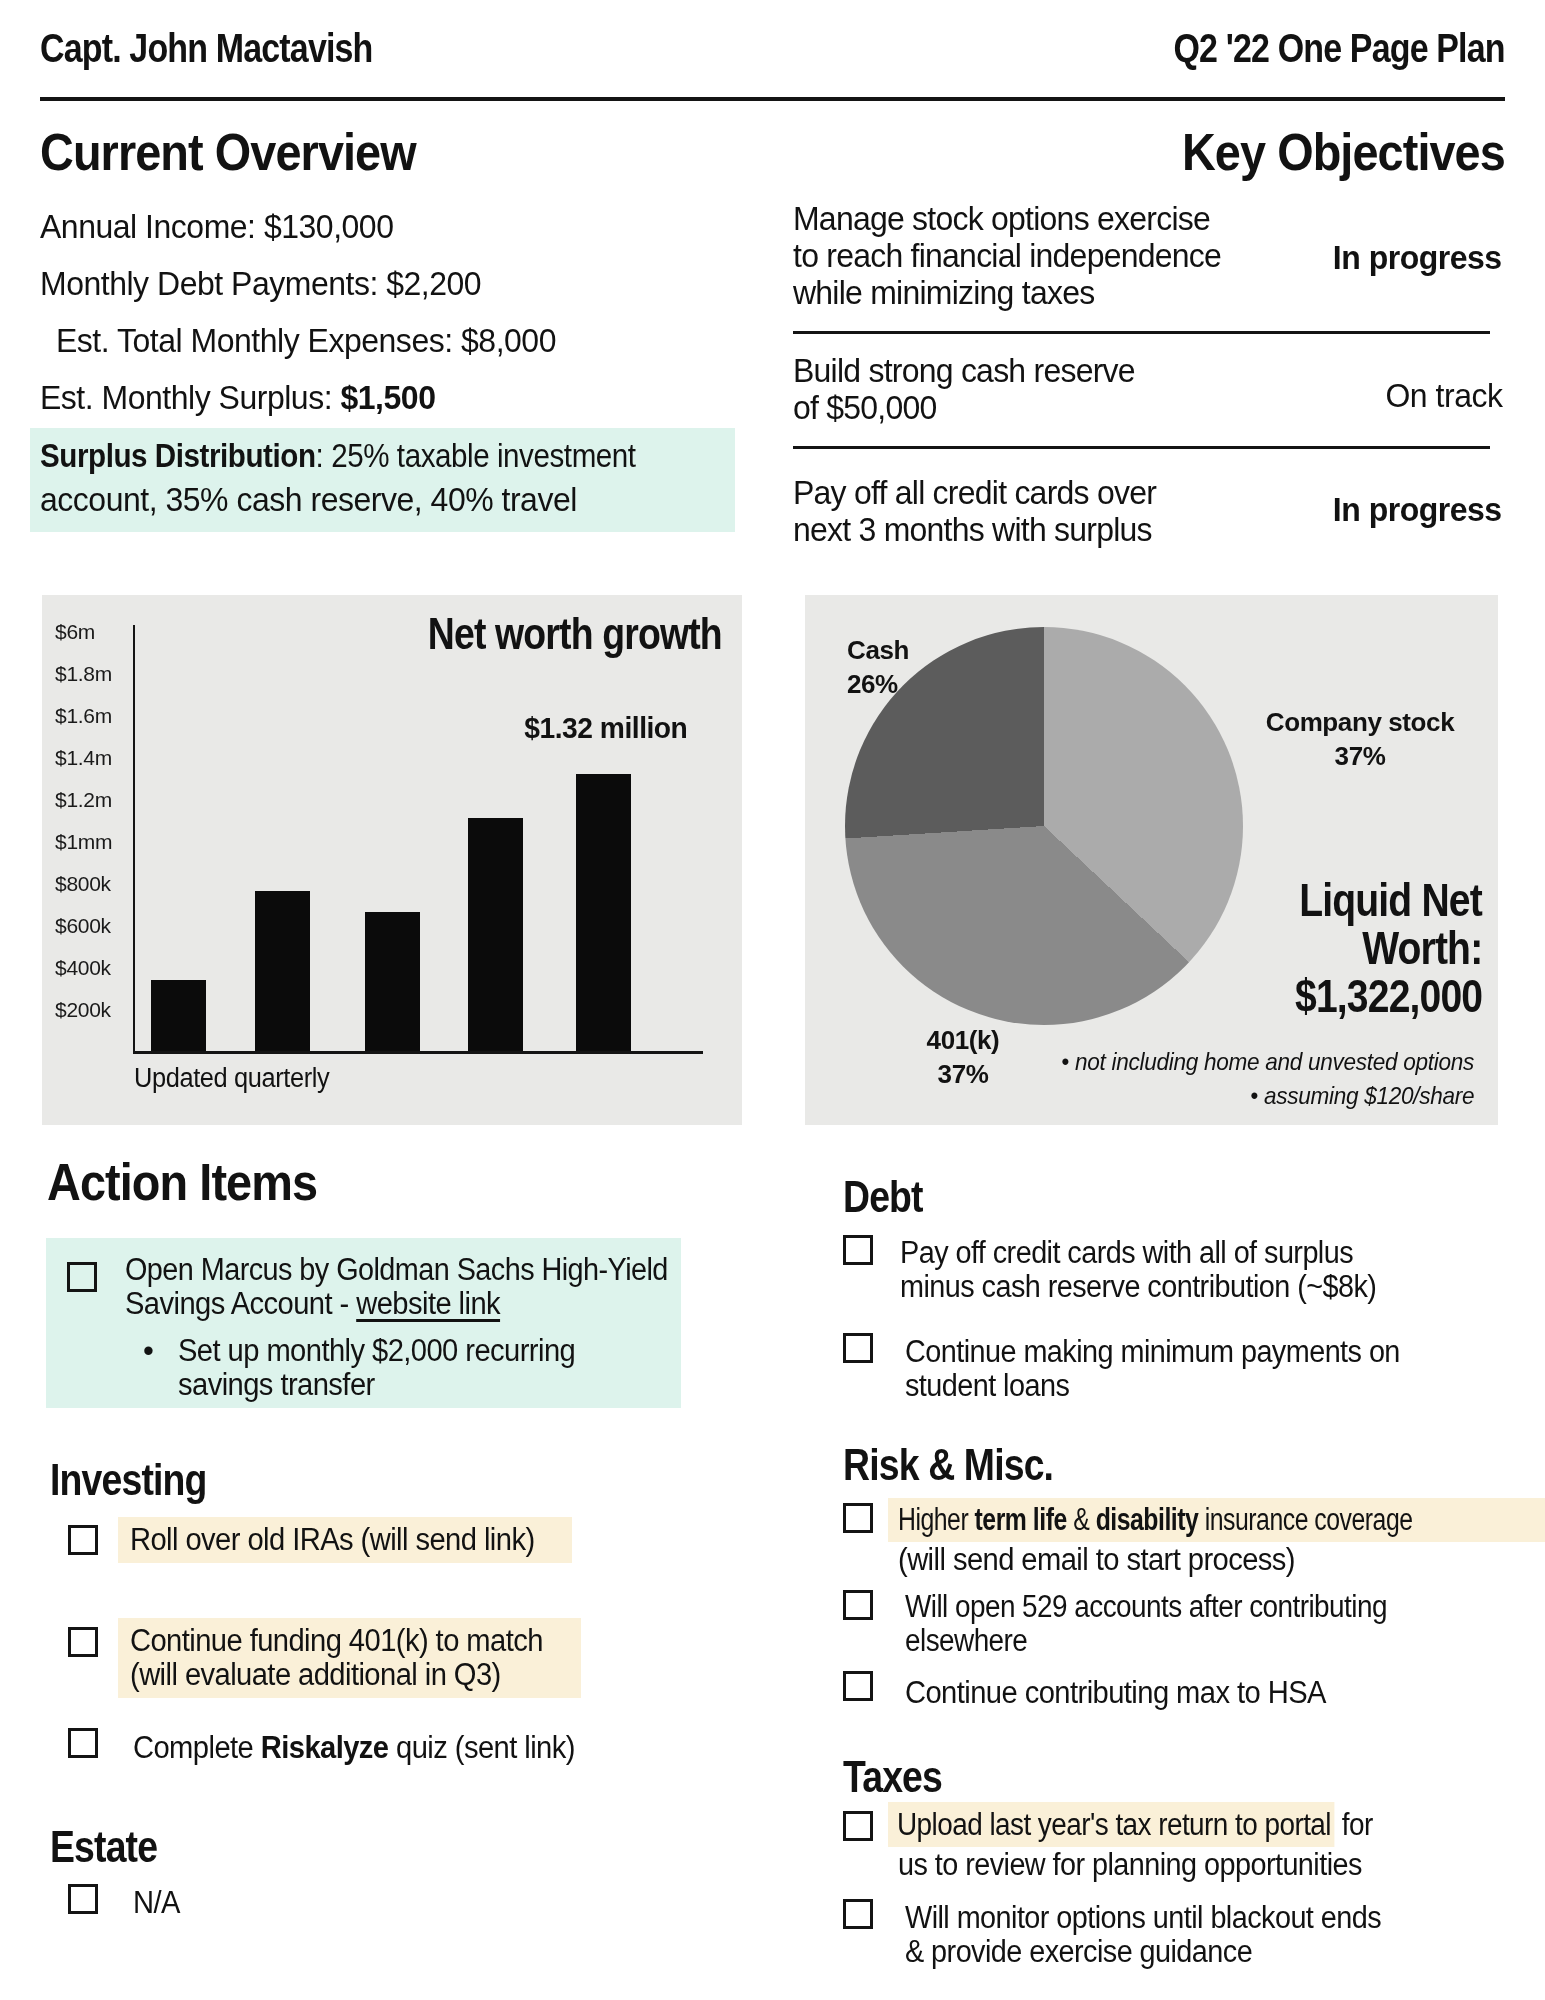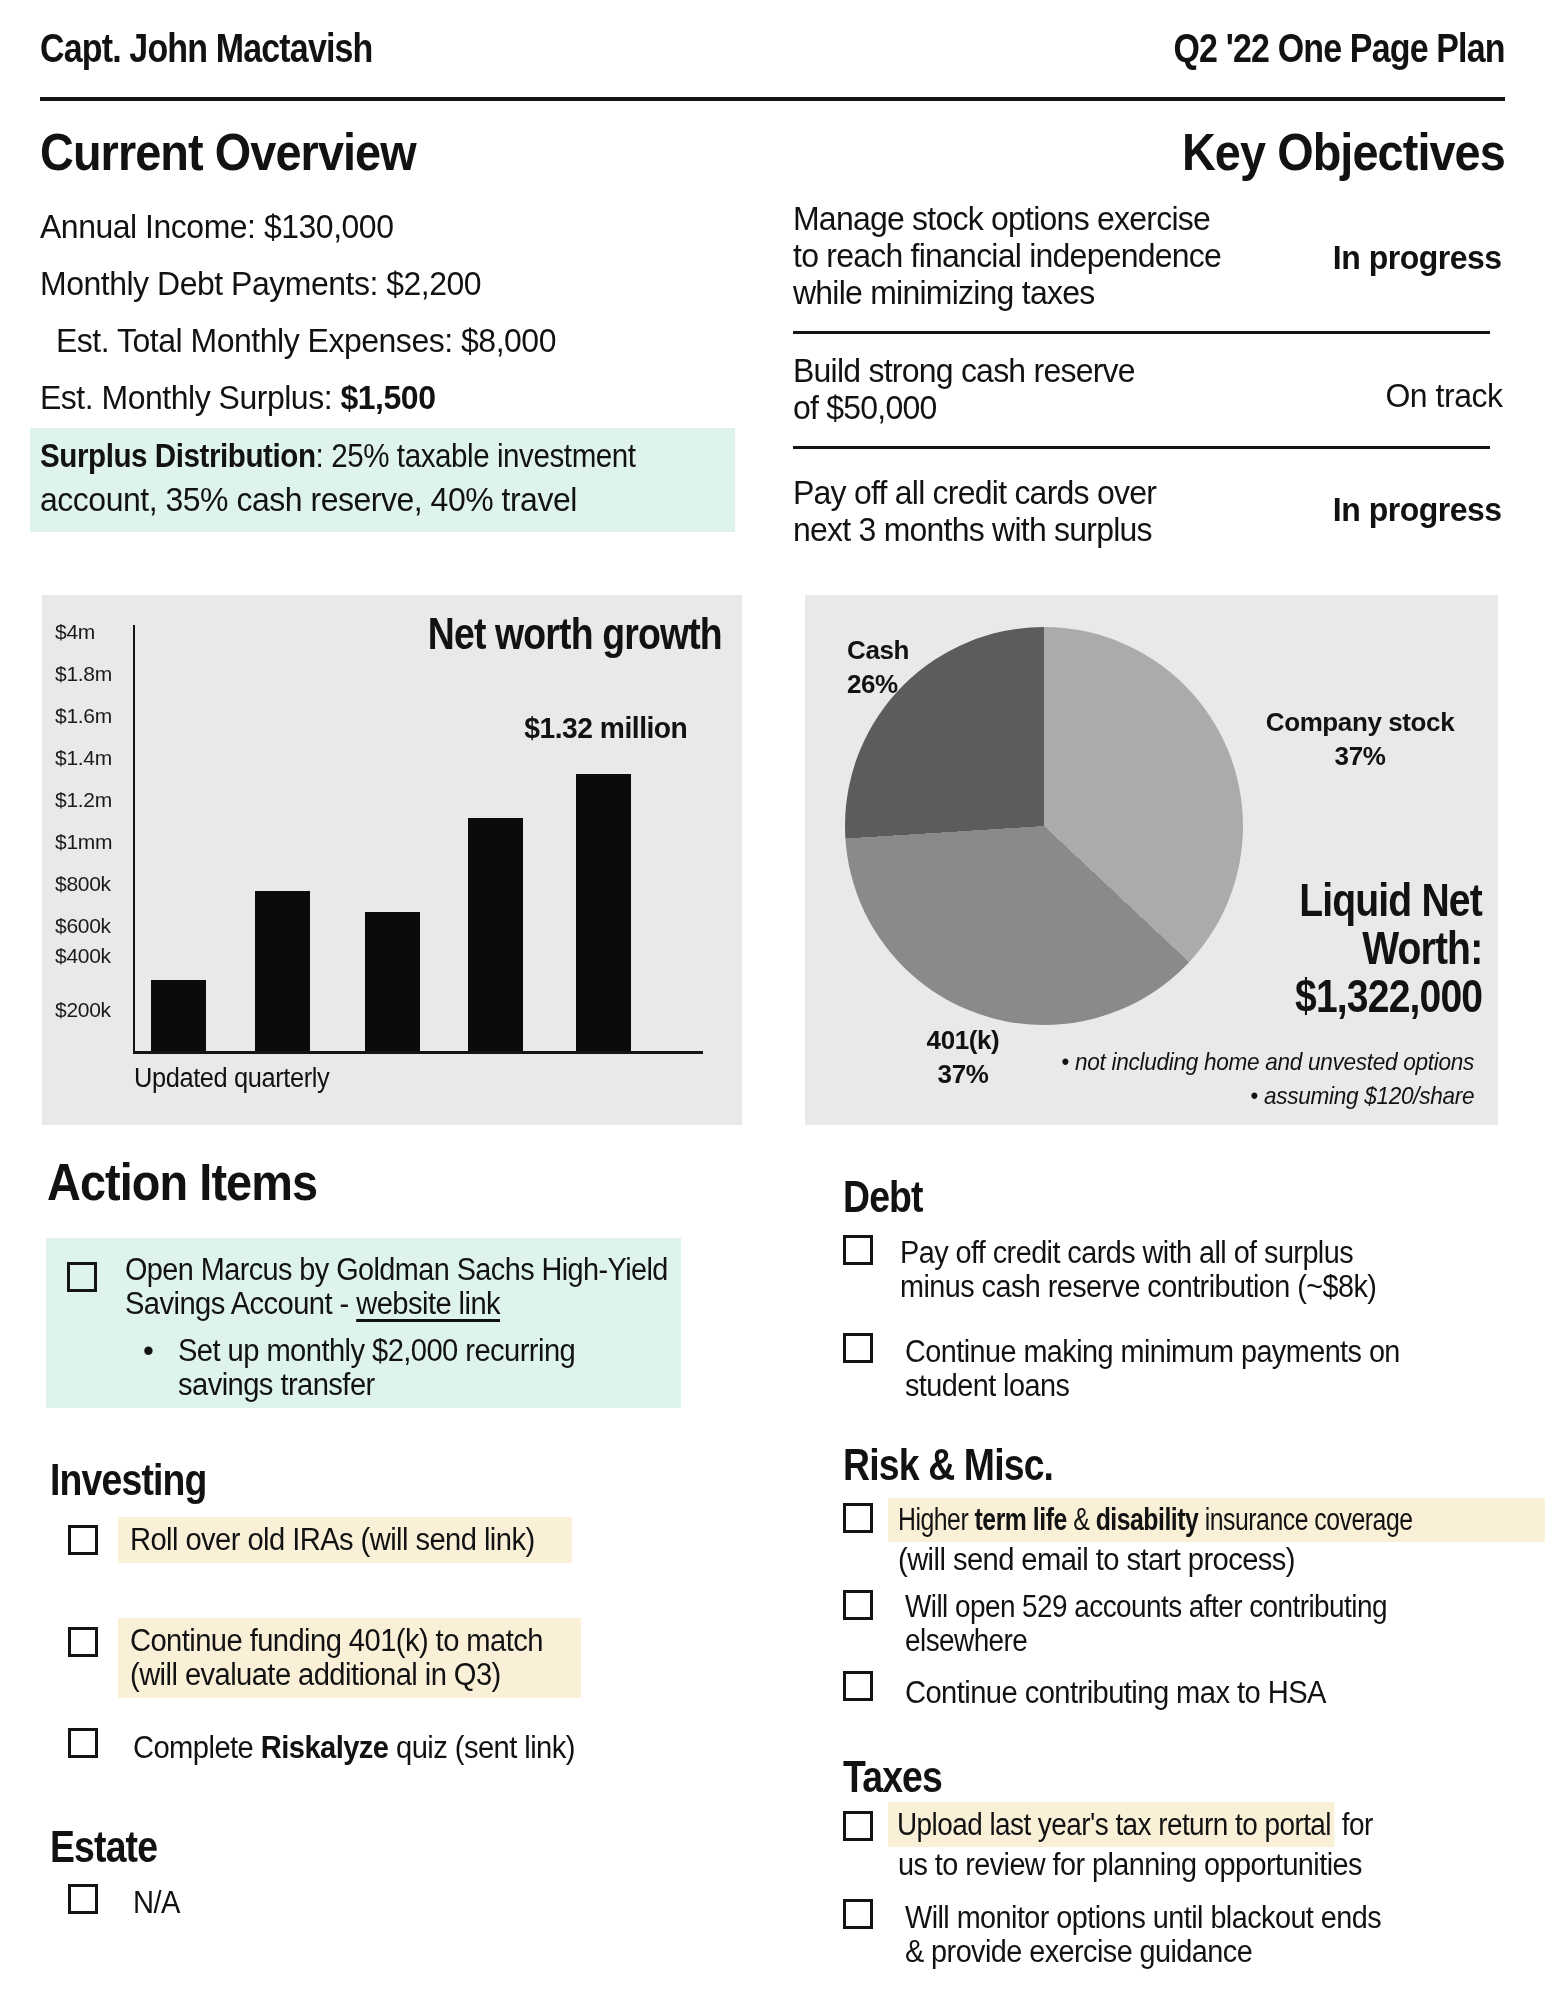--- a/index.html
+++ b/index.html
@@ -72,29 +72,29 @@
 
 <div class="abs obj-line" style="left:793px;top:474px;">
   <div><span class="ln">Pay off all credit cards over</span></div>
   <div><span class="ln">next 3 months with surplus</span></div>
 </div>
 <div class="abs status" style="right:43px;top:490px;font-weight:700;"><span class="ln-r">In progress</span></div>
 
 <div class="abs chartbox" style="left:42px;top:595px;width:700px;height:530px;">
   <div class="abs" style="right:20px;top:14px;font-size:44px;font-weight:800;letter-spacing:-1px;text-align:right;"><span class="hx-r" style="transform:scaleX(.85);">Net worth growth</span></div>
   <div class="abs" id="y-ticks" style="left:0;top:0;width:100%;height:100%;">
-      <div class="tick" style="left: 13px; top: 25px;">$4m</div>
+      <div class="tick" style="left: 13px; top: 25px;">$6m</div>
       <div class="tick" style="left: 13px; top: 67px;">$1.8m</div>
       <div class="tick" style="left: 13px; top: 109px;">$1.6m</div>
       <div class="tick" style="left: 13px; top: 151px;">$1.4m</div>
       <div class="tick" style="left: 13px; top: 193px;">$1.2m</div>
       <div class="tick" style="left: 13px; top: 235px;">$1mm</div>
       <div class="tick" style="left: 13px; top: 277px;">$800k</div>
       <div class="tick" style="left: 13px; top: 319px;">$600k</div>
-      <div class="tick" style="left: 13px; top: 349px;">$400k</div>
+      <div class="tick" style="left: 13px; top: 361px;">$400k</div>
       <div class="tick" style="left: 13px; top: 403px;">$200k</div>
     </div>
   <div class="abs" style="left:91px;top:30px;width:2px;height:426px;background:#141414;"></div>
   <div class="abs" style="left:91px;top:456px;width:570px;height:3px;background:#141414;"></div>
   <div class="abs" id="bars" style="left:0;top:0;width:100%;height:100%;">
       <div class="bar" style="left: 109px; bottom: 74px; height: 71px; background: rgb(11, 11, 11);"></div>
       <div class="bar" style="left: 213px; bottom: 74px; height: 160px; background: rgb(11, 11, 11);"></div>
       <div class="bar" style="left: 323px; bottom: 74px; height: 139px; background: rgb(11, 11, 11);"></div>
       <div class="bar" style="left: 426px; bottom: 74px; height: 233px; background: rgb(11, 11, 11);"></div>
       <div class="bar" style="left: 534px; bottom: 74px; height: 277px; background: rgb(11, 11, 11);"></div>

